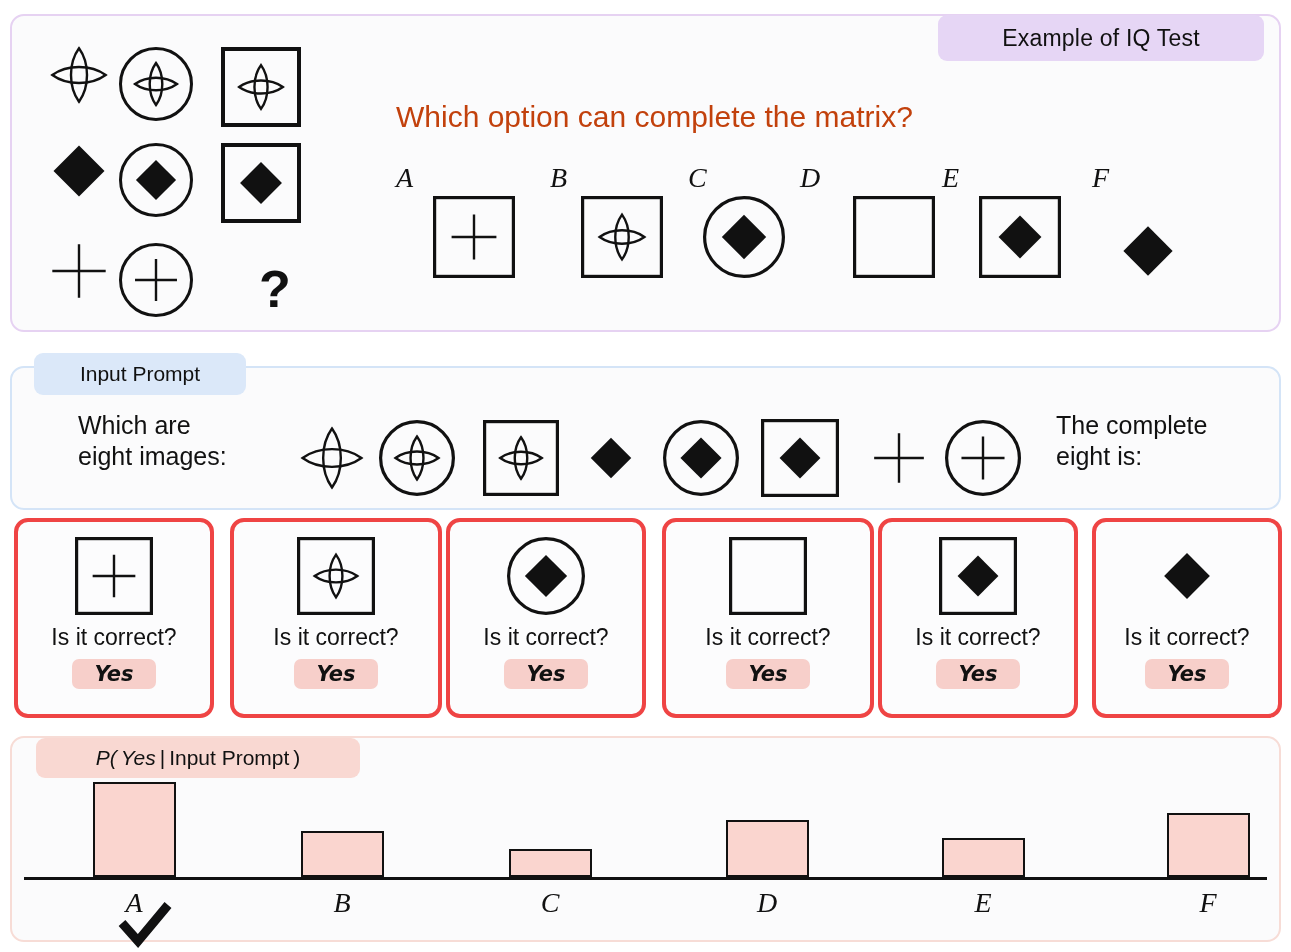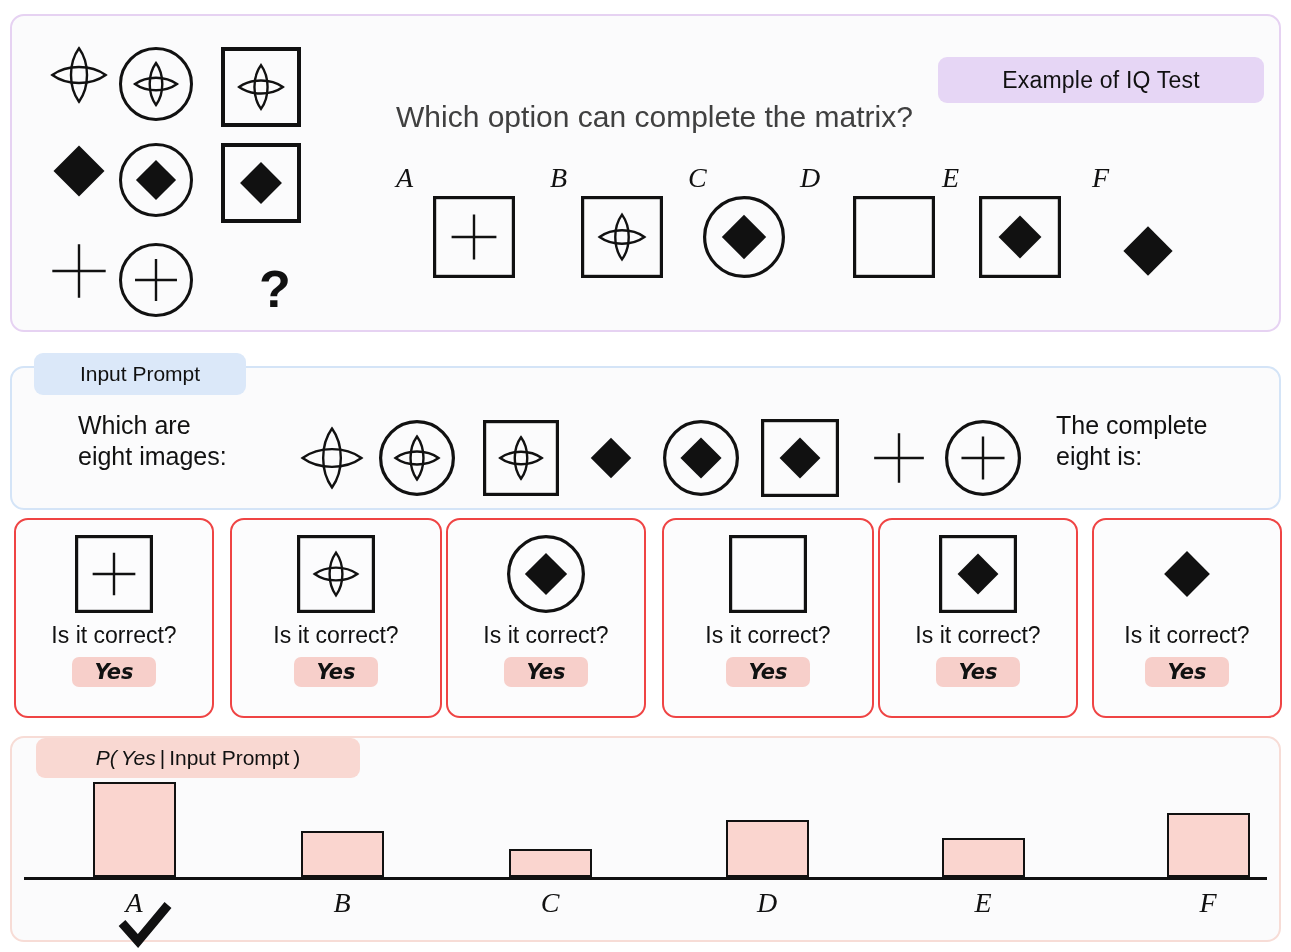--- a/index.html
+++ b/index.html
@@ -12,50 +12,50 @@
   
   .panel{position:absolute;border-radius:14px;background:#fbfbfc;box-sizing:border-box;}
   .panel-iq{left:10px;top:14px;width:1271px;height:318px;border:2px solid #e6d2f2;}
   .panel-prompt{left:10px;top:366px;width:1271px;height:144px;border:2px solid #d4e4f7;}
   .panel-chart{left:10px;top:736px;width:1271px;height:206px;border:2px solid #f7dcd6;}
 
   
   .badge{position:absolute;border-radius:9px;display:flex;align-items:center;
          justify-content:center;white-space:nowrap;}
   .badge-iq{left:938px;top:15px;width:326px;height:46px;background:#e6d6f5;
-            font-size:23px;letter-spacing:.2px;margin-top:42px;}
+            font-size:23px;letter-spacing:.2px;}
   .badge-prompt{left:34px;top:353px;width:212px;height:42px;background:#dbe8f9;
                 font-size:21px;}
   .badge-prob{left:36px;top:738px;width:324px;height:40px;background:#f9d8d2;
               font-size:21px;}
   .badge-prob .ital{font-style:italic;}
   .badge-prob .sp{display:inline-block;width:4px;}
 
   
   .matrix{position:absolute;left:40px;top:42px;width:290px;height:270px;}
   .mcell{position:absolute;display:flex;align-items:center;justify-content:center;}
   .qmark{font-size:52px;font-weight:700;line-height:1;font-family:"Liberation Sans",sans-serif;}
 
   
-  .question{position:absolute;left:396px;top:100px;font-size:30px;color:#404040;}
+  .question{position:absolute;left:396px;top:100px;font-size:30px;color:#c2410c;}
   .optrow{position:absolute;left:380px;top:168px;width:870px;height:140px;}
   .optlabel{position:absolute;top:-6px;font-size:28px;font-style:italic;
             font-family:"Liberation Serif","DejaVu Serif",serif;}
   .optfig{position:absolute;top:24px;display:flex;align-items:center;justify-content:center;}
 
   
   .ptext{position:absolute;font-size:25px;line-height:1.22;}
   .ptext-left{left:78px;top:410px;}
   .ptext-right{left:1056px;top:410px;}
   .pfigs{position:absolute;left:292px;top:416px;width:740px;height:84px;}
   .pfig{position:absolute;top:0;height:84px;display:flex;align-items:center;justify-content:center;}
 
   
   .cards{position:absolute;left:10px;top:518px;width:1271px;height:202px;}
-  .card{position:absolute;top:0;width:200px;height:200px;border:2px solid #ef4444;
+  .card{position:absolute;top:0;width:200px;height:200px;border:4px solid #ef4444;
         border-radius:14px;background:#fcfcfd;box-sizing:border-box;
         display:flex;flex-direction:column;align-items:center;}
   .card-fig{height:92px;display:flex;align-items:center;justify-content:center;margin-top:8px;}
   .card-q{font-size:23px;margin-top:2px;}
   .card-yes{margin-top:8px;background:#f7cfca;border-radius:7px;padding:3px 22px;
             font-size:21px;font-style:italic;font-weight:600;
             font-family:"DejaVu Sans",sans-serif;}
 
   
   .chart{position:absolute;left:10px;top:736px;width:1271px;height:206px;}

